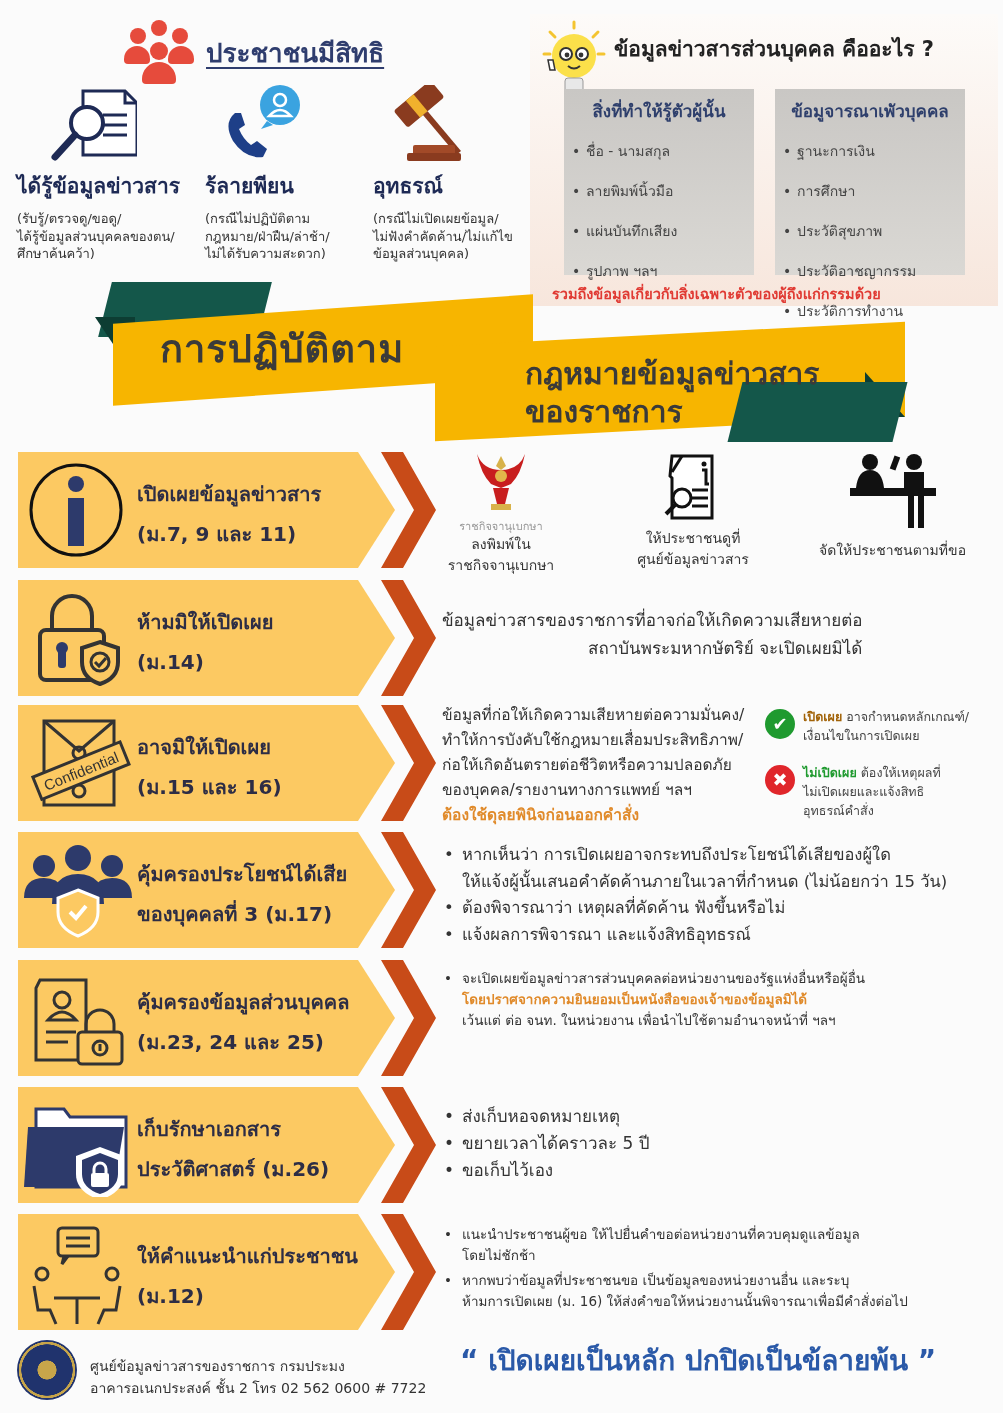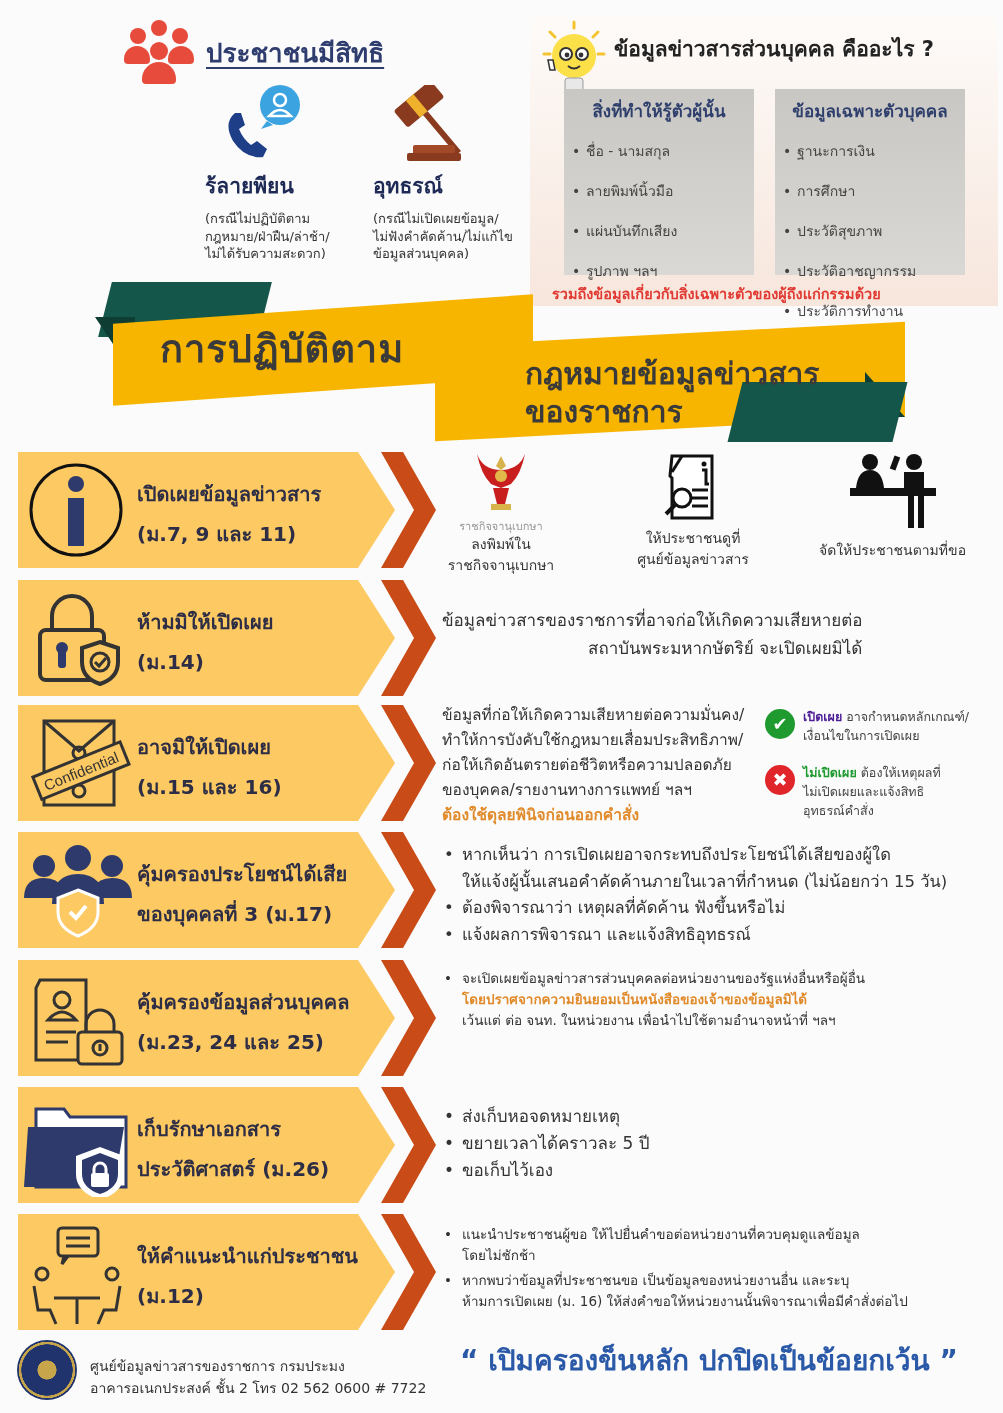--- a/index.html
+++ b/index.html
@@ -84,20 +84,37 @@
       <span style="left:27px;top:0;width:16px;height:16px"></span>
       <span style="left:48px;top:8px;width:16px;height:16px"></span>
       <span style="left:0;top:26px;width:26px;height:18px;border-radius:13px 13px 4px 4px"></span>
       <span style="left:44px;top:26px;width:26px;height:18px;border-radius:13px 13px 4px 4px"></span>
       <span style="left:26px;top:22px;width:18px;height:18px"></span>
       <span style="left:18px;top:42px;width:34px;height:22px;border-radius:17px 17px 4px 4px"></span>
     </div>
     <h1>ประชาชนมีสิทธิ</h1>
   </div>
 
+  <div class="right-col" style="left:17px;">
+    <div class="ico">
+      <svg width="120" height="80" viewBox="0 0 120 80">
+        <path d="M66 6 h42 l12 12 v52 h-54z" fill="#fff" stroke="#1e2a55" stroke-width="3"></path>
+        <path d="M108 6 v12 h12" fill="none" stroke="#1e2a55" stroke-width="3"></path>
+        <line x1="86" y1="30" x2="110" y2="30" stroke="#1e2a55" stroke-width="3"></line>
+        <line x1="86" y1="40" x2="110" y2="40" stroke="#1e2a55" stroke-width="3"></line>
+        <line x1="86" y1="50" x2="110" y2="50" stroke="#1e2a55" stroke-width="3"></line>
+        <circle cx="70" cy="38" r="16" fill="#fff" stroke="#1e2a55" stroke-width="4"></circle>
+        <line x1="58" y1="50" x2="38" y2="72" stroke="#1e2a55" stroke-width="7" stroke-linecap="round"></line>
+      </svg>
+    </div>
+    <h2>ได้รู้ข้อมูลข่าวสาร</h2>
+    <p>(รับรู้/ตรวจดู/ขอดู/
+ได้รู้ข้อมูลส่วนบุคคลของตน/
+ศึกษาค้นคว้า)</p>
+  </div>
 
   <div class="right-col" style="left:205px;">
     <div class="ico">
       <svg width="110" height="80" viewBox="0 0 110 80">
         <circle cx="75" cy="20" r="20" fill="#3aa3e0"></circle>
         <path d="M62 36 l-6 8 l12 -4z" fill="#3aa3e0"></path>
         <circle cx="75" cy="15" r="6" fill="none" stroke="#fff" stroke-width="2.5"></circle>
         <path d="M64 31 q11 -12 22 0z" fill="none" stroke="#fff" stroke-width="2.5"></path>
         <path d="M30 28 q-12 10 -2 28 q12 18 30 16 l4 -8 l-10 -8 l-6 4 q-8 -6 -12 -16 l6 -4 l-4 -12z" fill="#1e3f88"></path>
       </svg>
@@ -151,21 +168,21 @@
     <div class="pi-box" style="left:34px;">
       <h3>สิ่งที่ทำให้รู้ตัวผู้นั้น</h3>
       <ul>
         <li>ชื่อ - นามสกุล</li>
         <li>ลายพิมพ์นิ้วมือ</li>
         <li>แผ่นบันทึกเสียง</li>
         <li>รูปภาพ ฯลฯ</li>
       </ul>
     </div>
     <div class="pi-box" style="left:245px;">
-      <h3>ข้อมูลเฉพาะตัวบุคคล</h3>
+      <h3>ข้อมูจารณาเพัวบุคคล</h3>
       <ul>
         <li>ฐานะการเงิน</li>
         <li>การศึกษา</li>
         <li>ประวัติสุขภาพ</li>
         <li>ประวัติอาชญากรรม</li>
         <li>ประวัติการทำงาน</li>
       </ul>
     </div>
     <div class="pi-footnote">รวมถึงข้อมูลเกี่ยวกับสิ่งเฉพาะตัวของผู้ถึงแก่กรรมด้วย</div>
   </div>
@@ -278,21 +295,21 @@
 (ม.15 และ 16)</div>
     <div class="body-text" style="top:-2px;font-size:15.5px;line-height:25px;">
       <div>ข้อมูลที่ก่อให้เกิดความเสียหายต่อความมั่นคง/</div>
       <div>ทำให้การบังคับใช้กฎหมายเสื่อมประสิทธิภาพ/</div>
       <div>ก่อให้เกิดอันตรายต่อชีวิตหรือความปลอดภัย</div>
       <div>ของบุคคล/รายงานทางการแพทย์ ฯลฯ</div>
       <div class="orange">ต้องใช้ดุลยพินิจก่อนออกคำสั่ง</div>
     </div>
     <div class="decision" style="top:2px;">
       <div class="badge" style="background:#1f9a2f;">✔</div>
-      <div class="txt"><span class="lbl" style="color:#4c1d95;">เปิดเผย</span><span> อาจกำหนดหลักเกณฑ์/
+      <div class="txt"><span class="lbl" style="color:#a16207;">เปิดเผย</span><span> อาจกำหนดหลักเกณฑ์/
 เงื่อนไขในการเปิดเผย</span></div>
     </div>
     <div class="decision" style="top:58px;">
       <div class="badge" style="background:#e0262b;">✖</div>
       <div class="txt"><span class="lbl" style="color:#1f9a2f;">ไม่เปิดเผย</span><span> ต้องให้เหตุผลที่
 ไม่เปิดเผยและแจ้งสิทธิ
 อุทธรณ์คำสั่ง</span></div>
     </div>
   </div>
 
@@ -395,15 +412,15 @@
       <li style="white-space:pre-line;margin-bottom:4px;">แนะนำประชาชนผู้ขอ ให้ไปยื่นคำขอต่อหน่วยงานที่ควบคุมดูแลข้อมูล
 โดยไม่ชักช้า</li>
       <li style="white-space:pre-line;">หากพบว่าข้อมูลที่ประชาชนขอ เป็นข้อมูลของหน่วยงานอื่น และระบุ
 ห้ามการเปิดเผย (ม. 16) ให้ส่งคำขอให้หน่วยงานนั้นพิจารณาเพื่อมีคำสั่งต่อไป</li>
     </ul>
   </div>
 
   <div class="footer-seal"></div>
   <div class="footer-info"><span>ศูนย์ข้อมูลข่าวสารของราชการ กรมประมง</span>
 <span>อาคารอเนกประสงค์ ชั้น 2  โทร 02 562 0600 # 7722</span></div>
-  <div class="motto">“ เปิมครองข็นหลัก ปกปิดเป็นข้อยกเว้น ”</div>
+  <div class="motto">“ เปิดเผยเป็นหลัก ปกปิดเป็นข้ลายพ้น ”</div>
 
 </div>
 
 </body></html>

